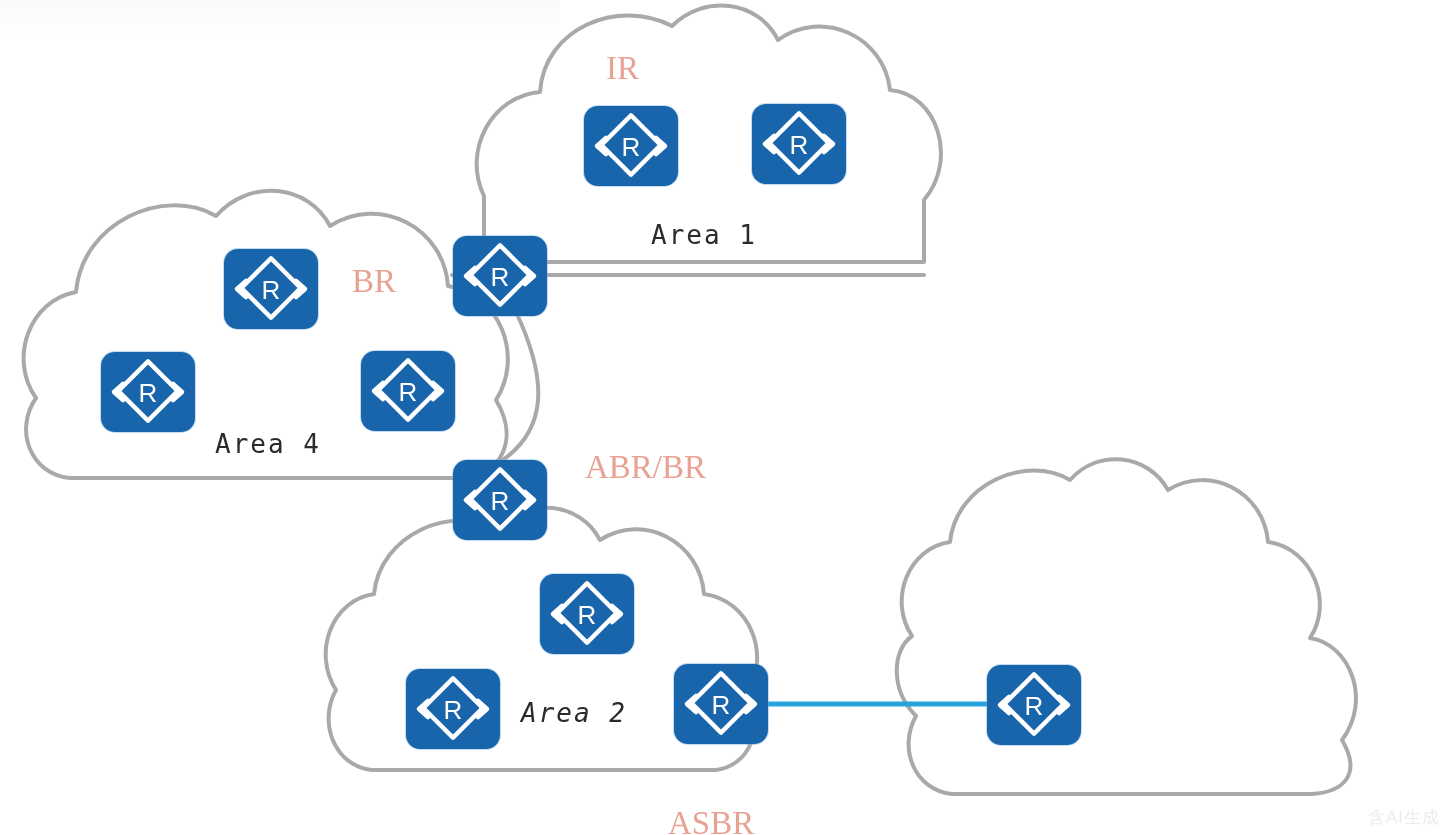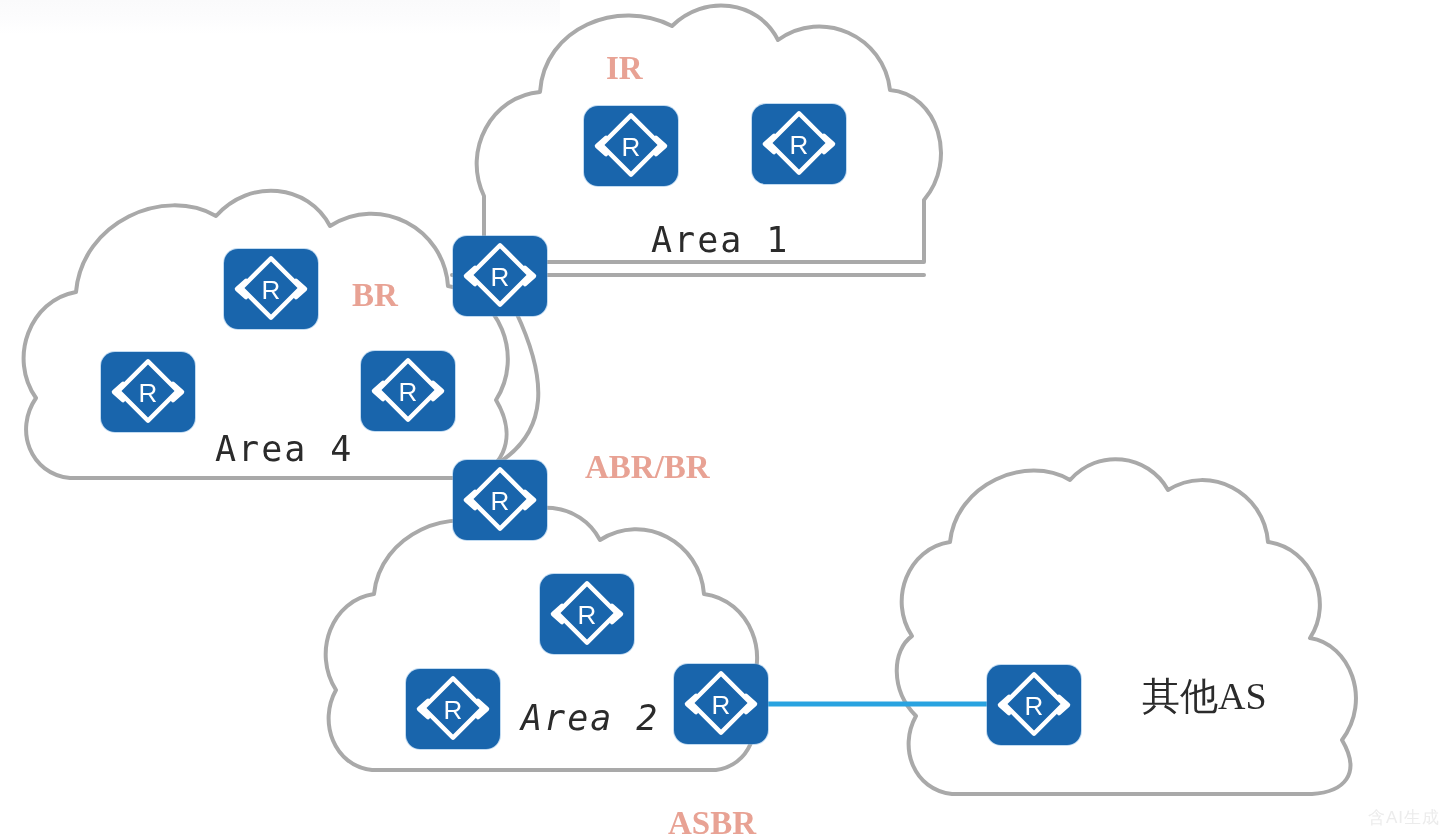--- a/index.html
+++ b/index.html
@@ -37,32 +37,31 @@
     border-radius: 14px;
     background: #1965ac;
     box-shadow: 0 0 0 1px rgba(120,175,225,.45);
   }
   .router svg { display: block; width: 100%; height: 100%; }
 
   
   .area-label {
     position: absolute;
     font-family: "DejaVu Sans Mono", "Liberation Mono", monospace;
-    font-size: 35px;
+    font-size: 26px;
     letter-spacing: 2px;
     color: #2b2b2b;
     white-space: nowrap;
   }
   .role-label {
     position: absolute;
     font-family: "Liberation Serif", "DejaVu Serif", serif;
     font-size: 33px;
     color: #e8a294;
     white-space: nowrap;
-    font-weight: bold;
   }
   .as-label {
     position: absolute;
     font-family: "Liberation Serif", "DejaVu Serif", serif;
     font-size: 38px;
     color: #2b2b2b;
     white-space: nowrap;
   }
   .watermark {
     position: absolute;
@@ -255,27 +254,26 @@
         <polyline points="72,32 81,40 72,48"></polyline>
       </g>
       <text x="47" y="50" text-anchor="middle" fill="#ffffff" font-family="Liberation Sans, sans-serif" font-size="26">R</text>
     </svg>
   </div>
 
   <div class="role-label" style="left:606px; top:50px;">IR</div>
 
   <div class="area-label" style="left:651px; top:220px;">Area 1</div>
 
-  <div class="role-label" style="left:352px; top:277px;text-align:center;">BR</div>
+  <div class="role-label" style="left:352px; top:263px;text-align:center;">BR</div>
 
   <div class="area-label" style="left:215px; top:429px;">Area 4</div>
 
   <div class="role-label" style="left:585px; top:449px;">ABR/BR</div>
 
   <div class="area-label" style="left:521px; top:698px;font-style:italic;">Area 2</div>
 
   <div class="role-label" style="left:668px; top:805px;">ASBR</div>
 
-  <div class="as-label" style="left:1142px; top:671px;">其他AS</div>
 
   <div class="watermark">含AI生成</div>
 
 </div>
 
 </body></html>

